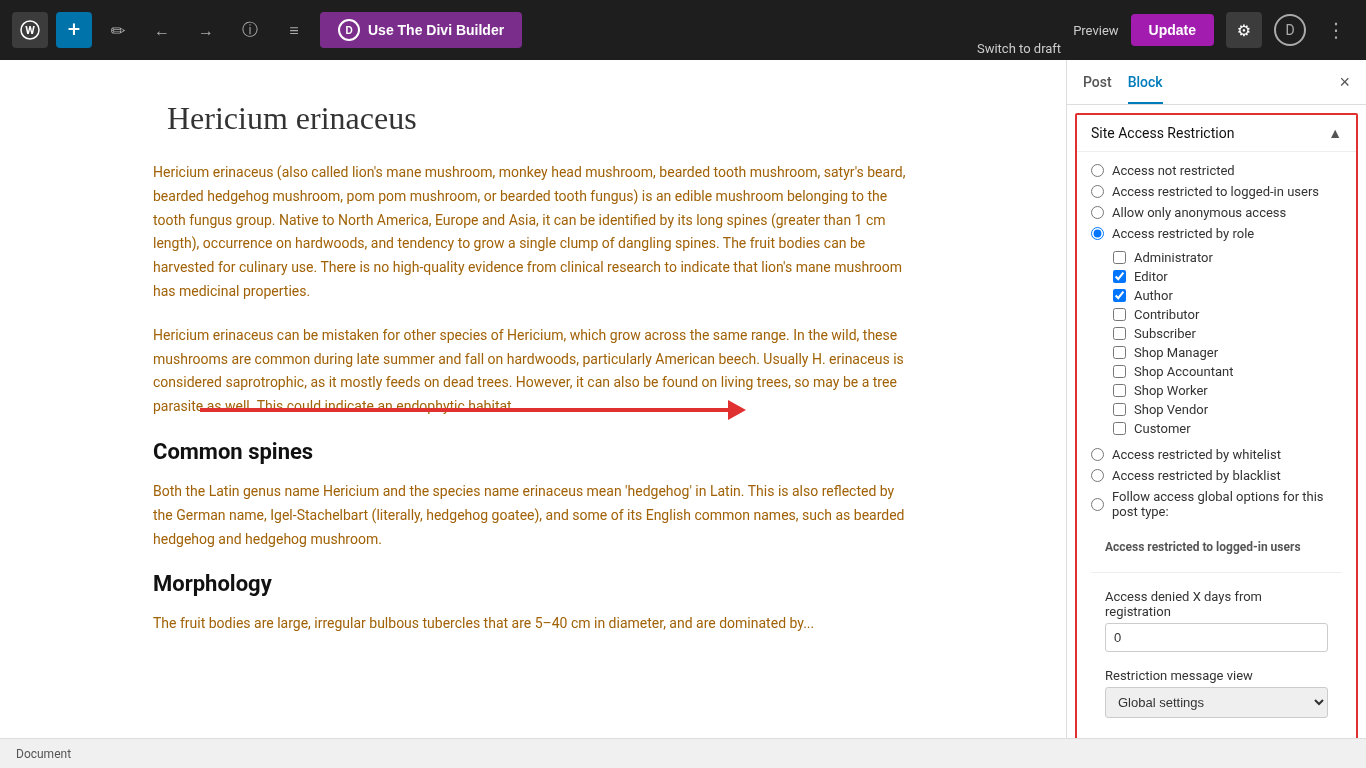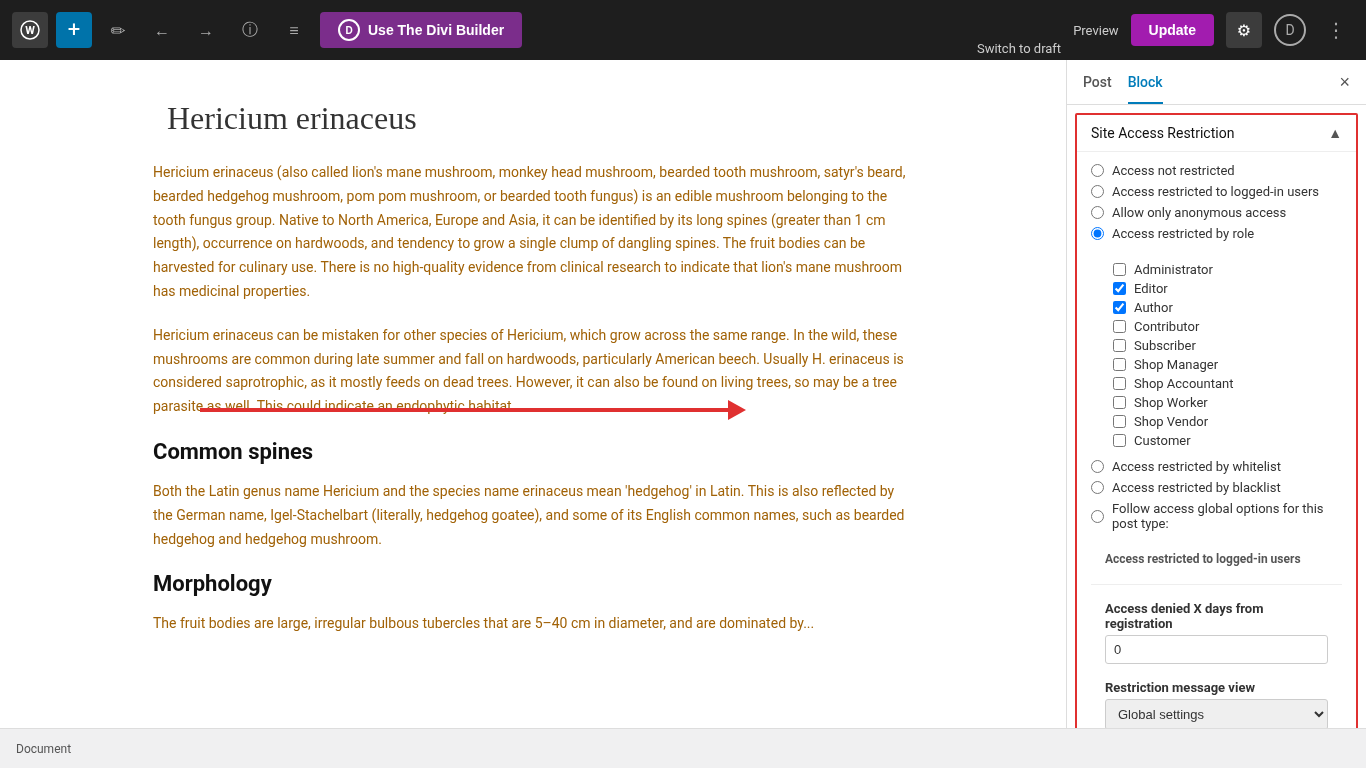--- a/index.html
+++ b/index.html
@@ -84,42 +84,42 @@
     .sar-header {
       display: flex; align-items: center; justify-content: space-between; padding: 10px 14px; border-bottom: 1px solid #eee;
     }
     .sar-header-title { font-size: 14px; font-weight: 400; color: #111; }
     .sar-collapse { color: #555; font-size: 14px; cursor: pointer; }
     .sar-body { padding: 8px 14px; }
 
     .radio-option { display: flex; align-items: center; gap: 8px; padding: 3px 0; font-size: 13px; color: #333; cursor: pointer; }
     .radio-option input[type="radio"] { margin: 0; cursor: pointer; }
 
-    .role-list { margin-left: 22px; margin-top: 16px; }
+    .role-list { margin-left: 22px; margin-top: 4px; }
     .checkbox-option { display: flex; align-items: center; gap: 8px; padding: 2px 0; font-size: 13px; color: #333; cursor: pointer; }
     .checkbox-option input[type="checkbox"] { margin: 0; cursor: pointer; }
 
     .access-section { margin-bottom: 12px; }
 
     .access-info-text { font-size: 12px; color: #555; padding: 4px 14px 8px; line-height: 1.5; }
     .access-info-text strong { font-weight: 700; }
 
-    .field-label { font-size: 13px; color: #333; font-weight: 700; padding: 8px 14px 4px; }
+    .field-label { font-size: 13px; color: #333; font-weight: 400; padding: 8px 14px 4px; }
     .field-input { margin: 0 14px 8px; }
     .field-input input[type="text"], .field-input input[type="number"] {
       width: 100%; border: 1px solid #ccc; border-radius: 3px; padding: 6px 8px; font-size: 13px; color: #333;
     }
     .field-select-wrap { margin: 0 14px 8px; }
     .field-select-wrap select {
       width: 100%; border: 1px solid #ccc; border-radius: 3px; padding: 6px 8px; font-size: 13px; color: #333; appearance: auto;
     }
 
     
     .bottom-bar {
-      height: 40px; background: #f0f0f1; border-top: 1px solid #ddd; display: flex; align-items: center; padding: 0 16px; font-size: 12px; color: #555; flex-shrink: 0;
+      height: 30px; background: #f0f0f1; border-top: 1px solid #ddd; display: flex; align-items: center; padding: 0 16px; font-size: 12px; color: #555; flex-shrink: 0;
     }
 
     
     .editor-area::-webkit-scrollbar { width: 8px; }
     .editor-area::-webkit-scrollbar-thumb { background: #ccc; border-radius: 4px; }
     .sidebar-body::-webkit-scrollbar { width: 6px; }
     .sidebar-body::-webkit-scrollbar-thumb { background: #ddd; border-radius: 3px; }
   </style>
 </head>
 <body>

